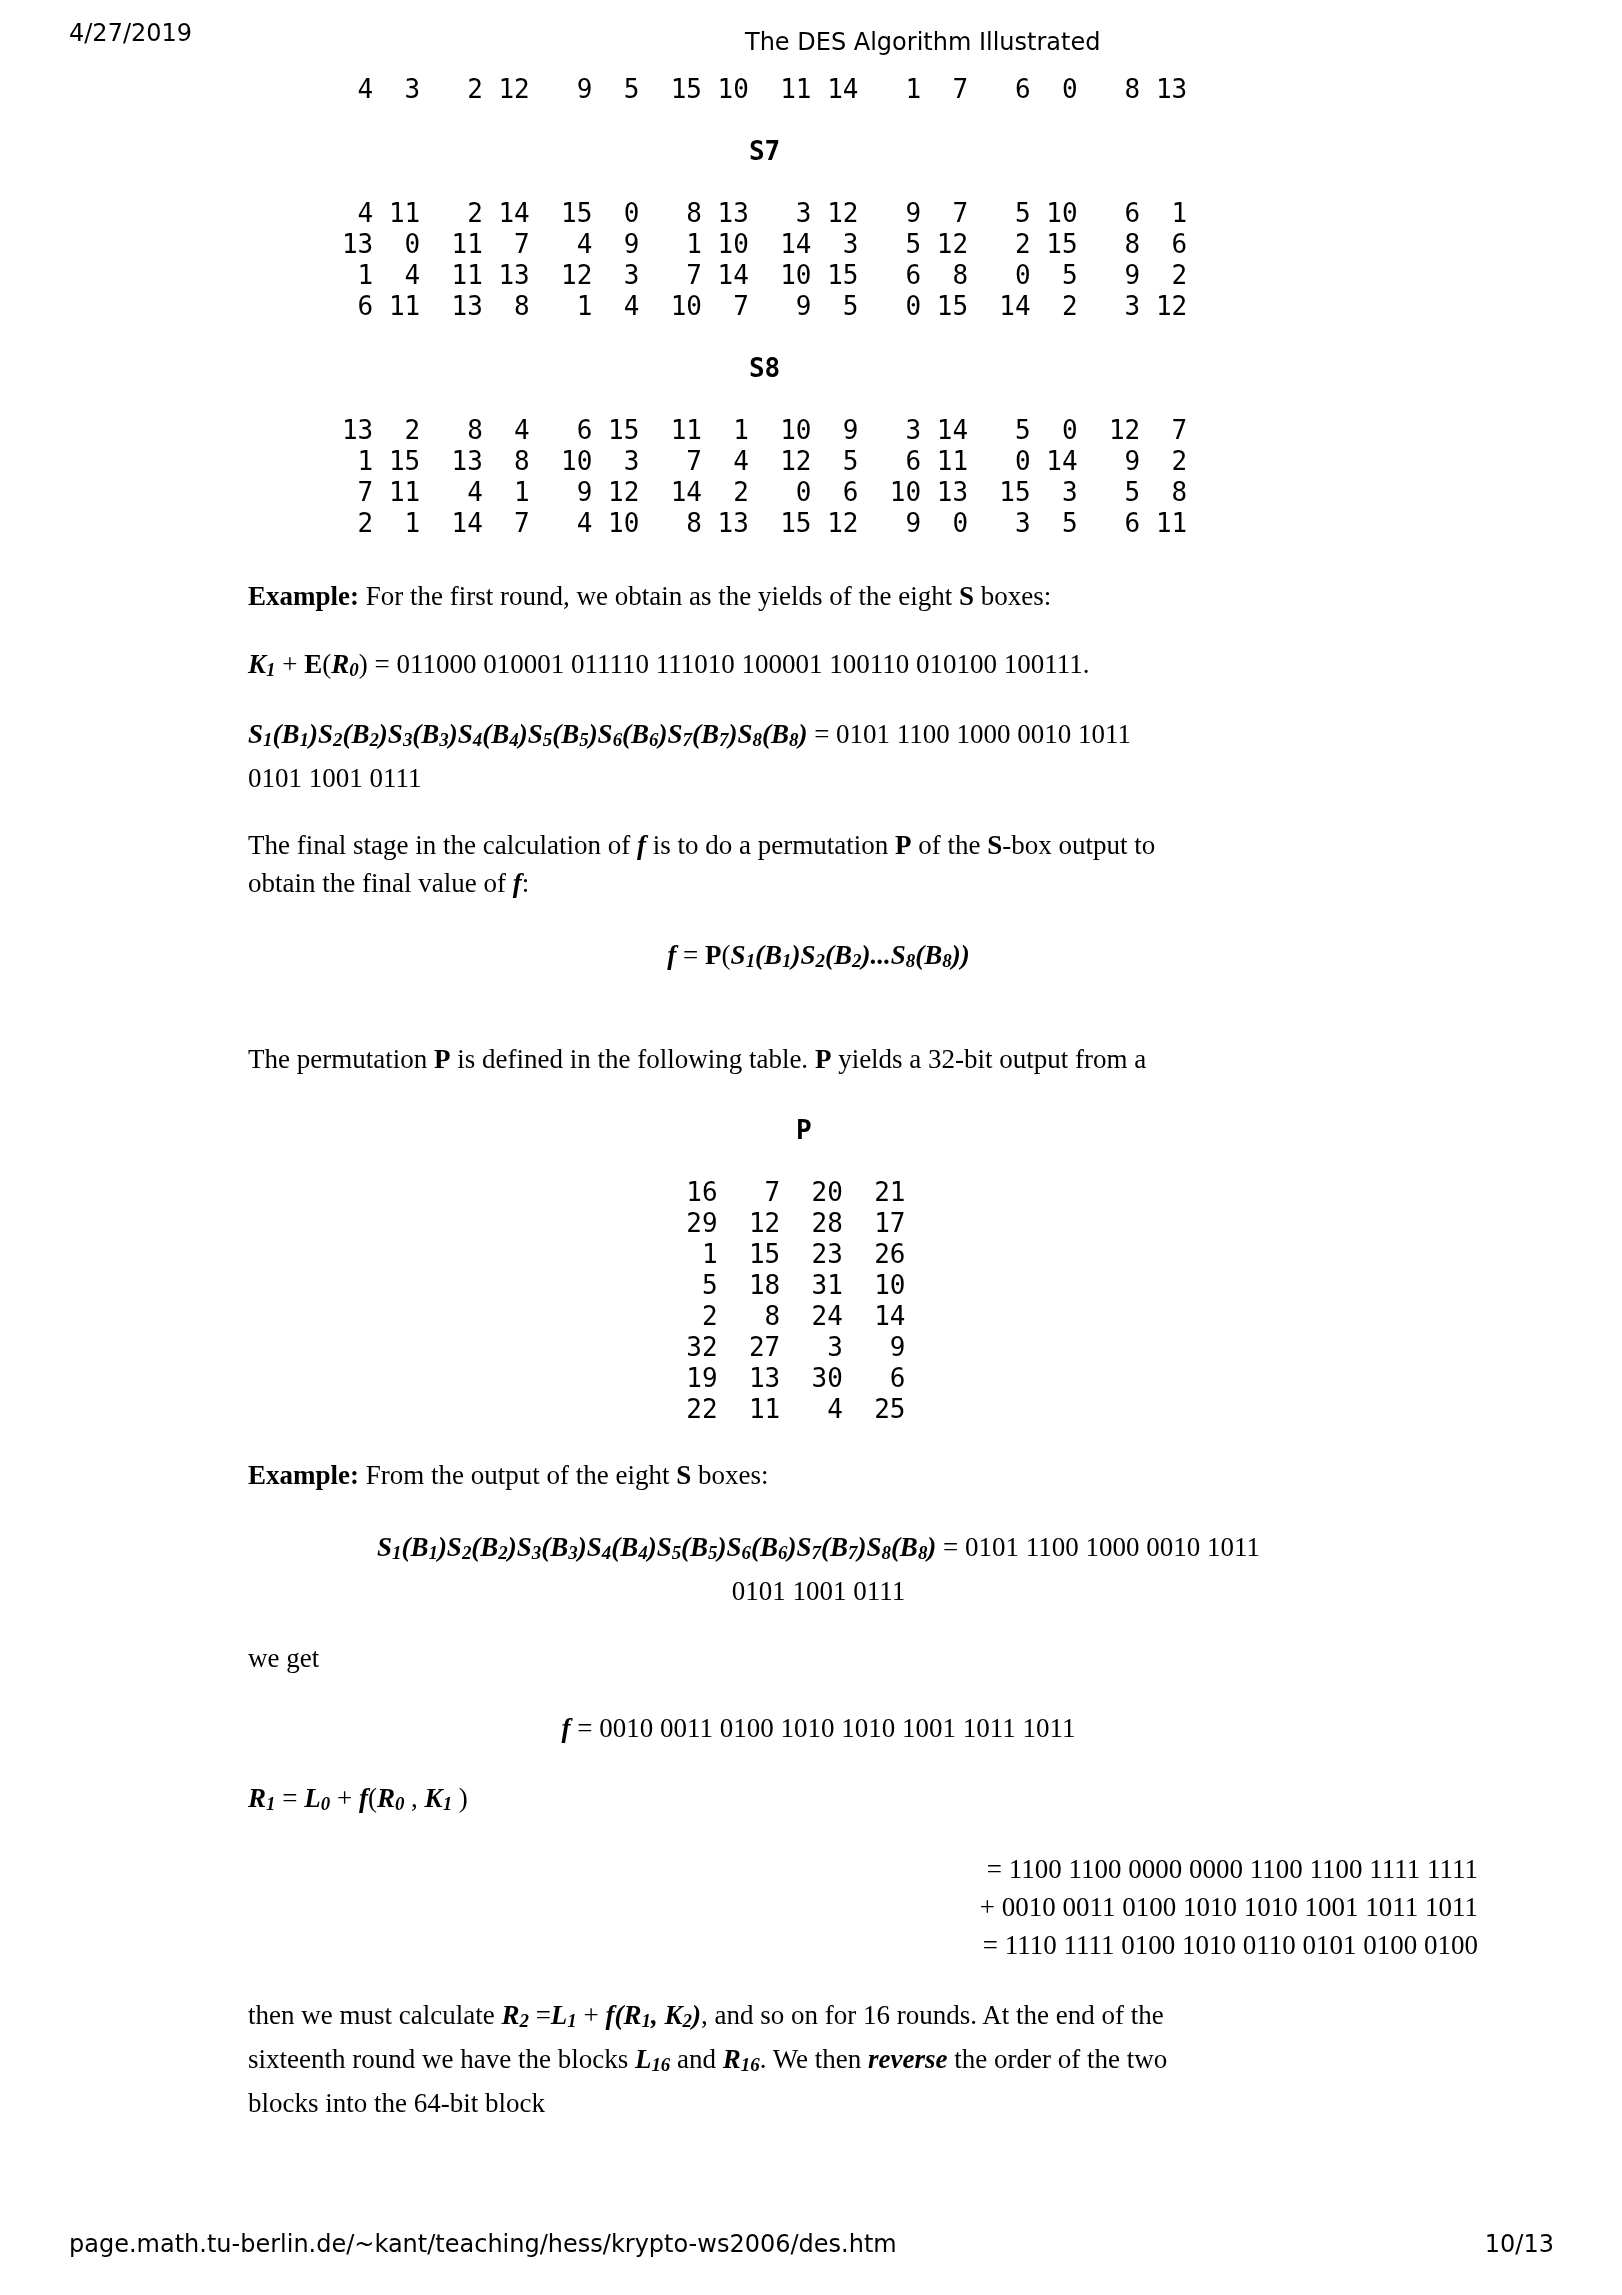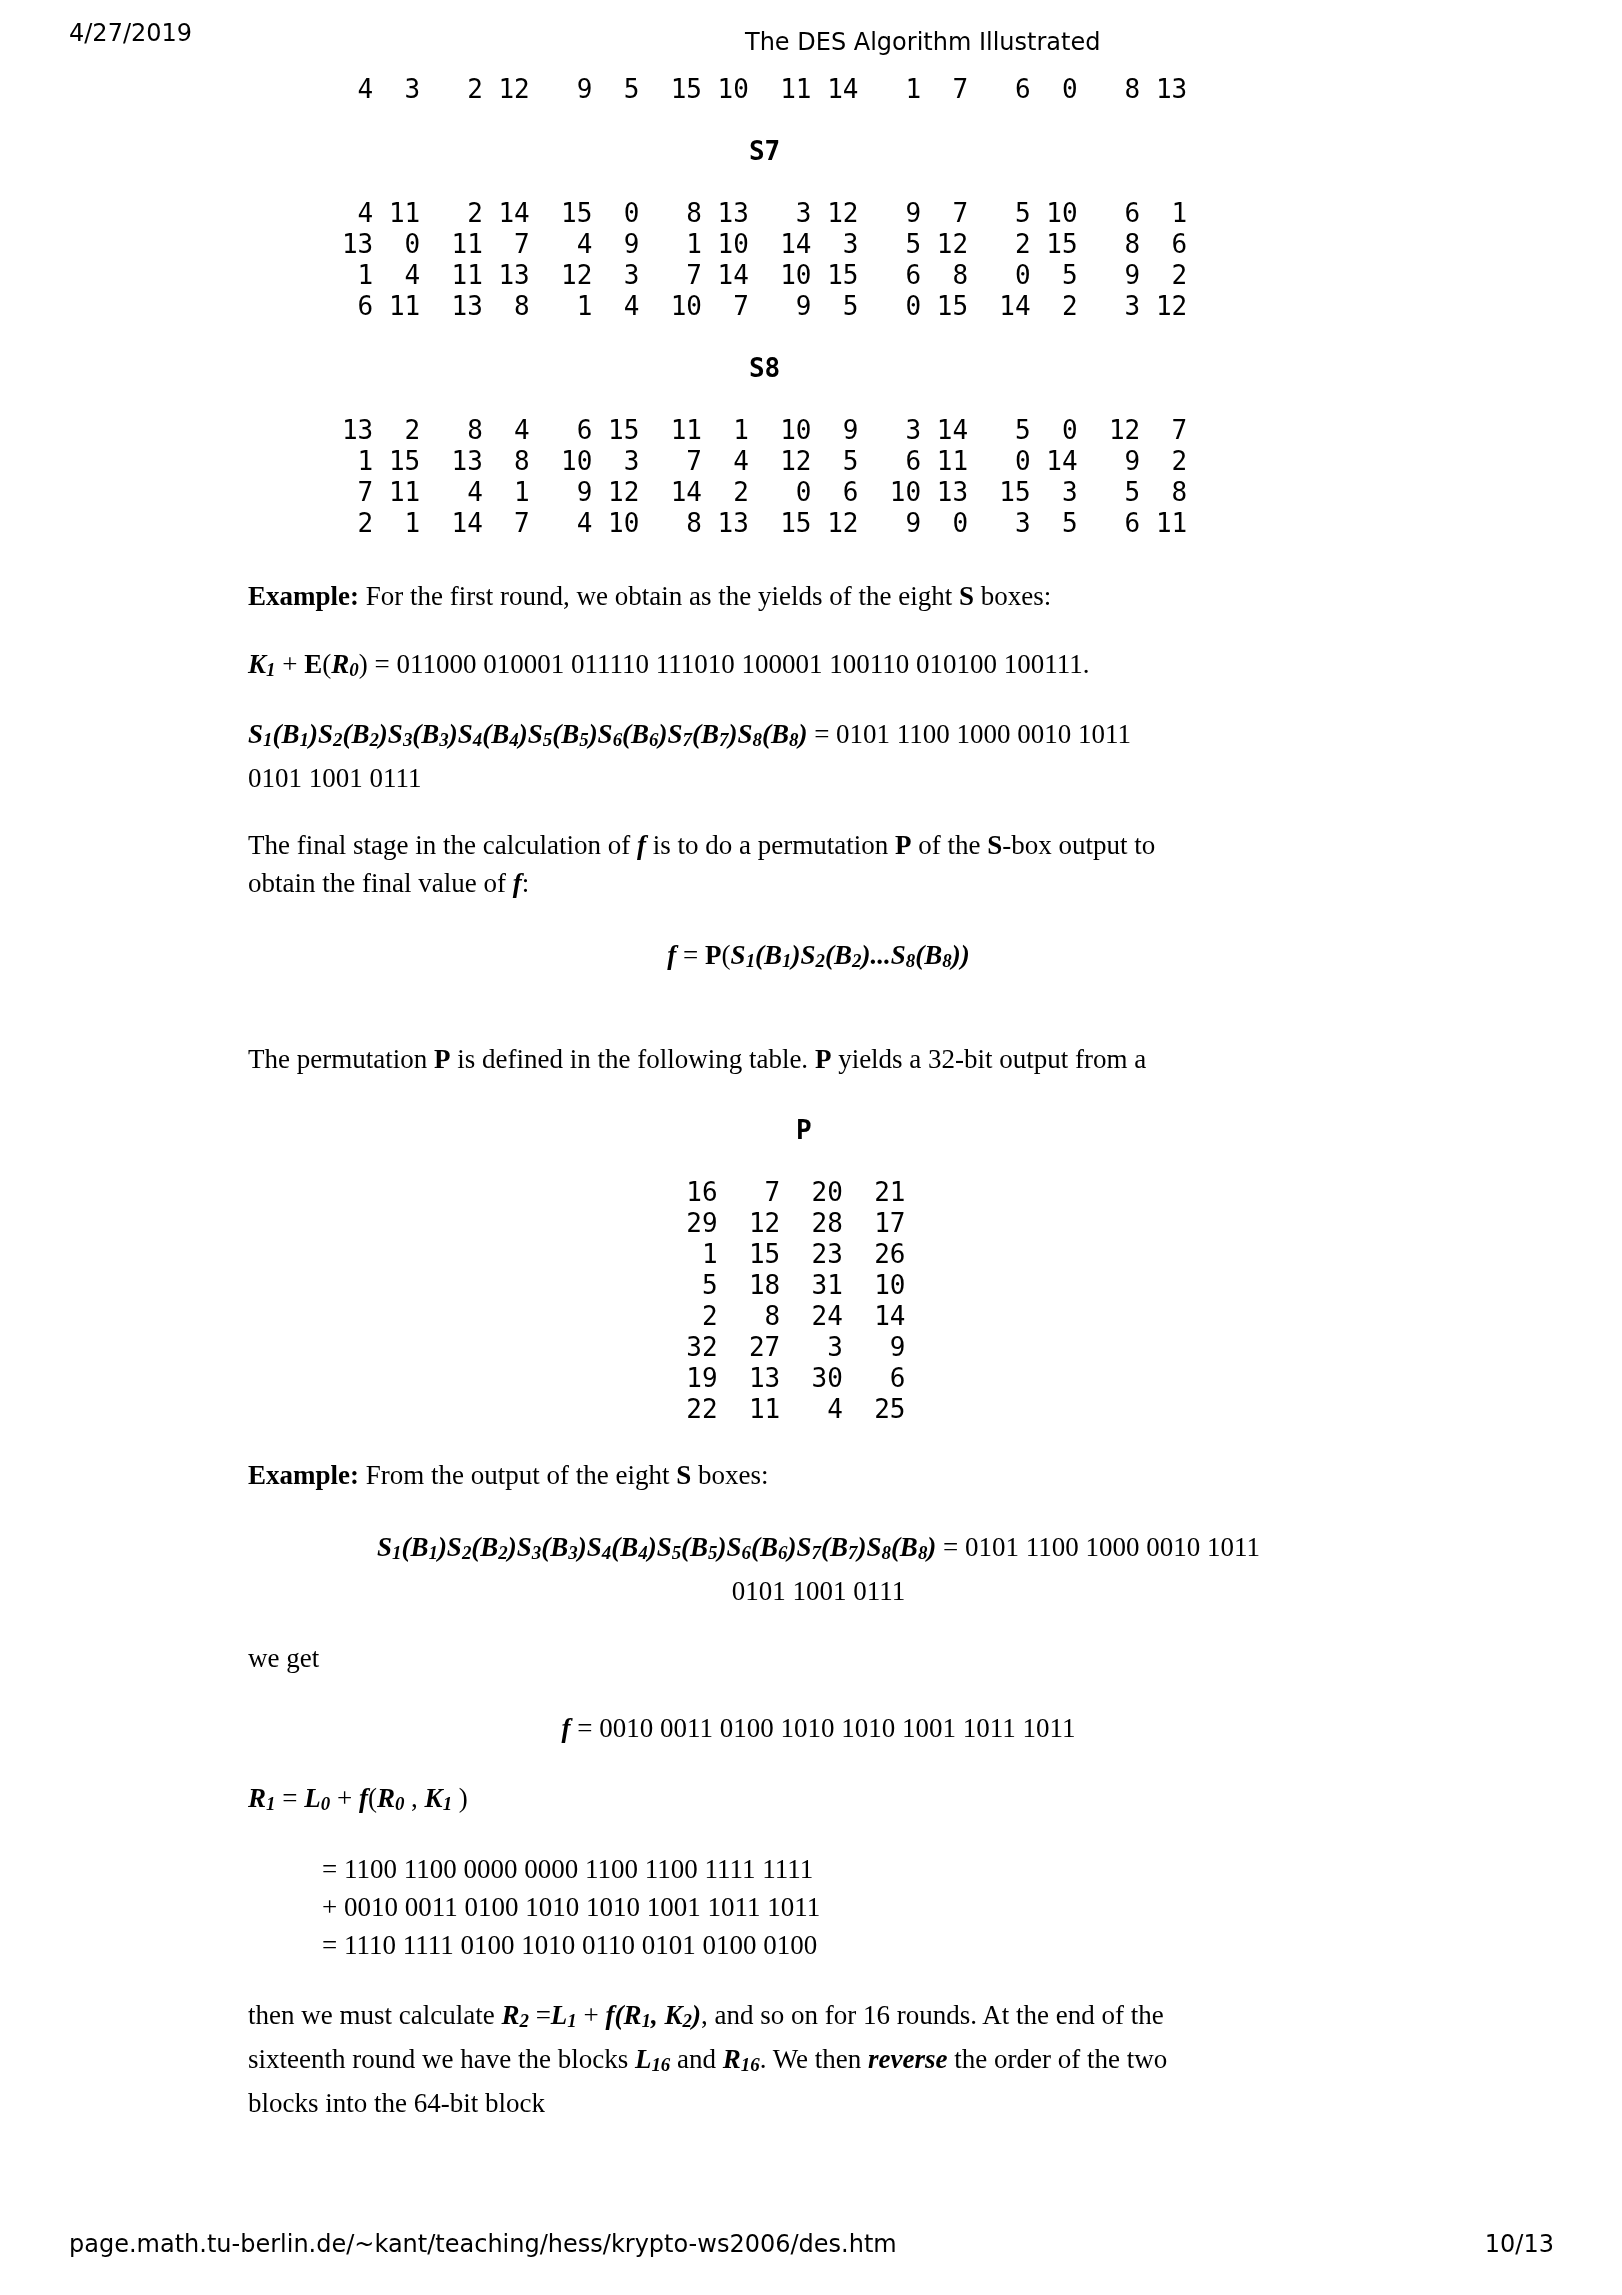--- a/index.html
+++ b/index.html
@@ -96,21 +96,21 @@
   </div>
 
 <div class="abs serif-block center" style="left:248px;top:1709px;">
     <div class="line"><span class="sbi">f</span><span> = 0010 0011 0100 1010 1010 1001 1011 1011</span></div>
   </div>
 
 <div class="abs serif-block" style="left:248px;top:1779px;">
     <div class="line"><span class="sbi">R</span><span class="ssub">1</span><span> = </span><span class="sbi">L</span><span class="ssub">0</span><span> + </span><span class="sbi">f</span><span>(</span><span class="sbi">R</span><span class="ssub">0</span><span> , </span><span class="sbi">K</span><span class="ssub">1</span><span> )</span></div>
   </div>
 
-<div class="abs serif-block" style="left:322px;top:1850px;">
+<div class="abs serif-block" style="left:337px;top:1850px;text-align:right;">
     <div class="line"><span>= 1100 1100 0000 0000 1100 1100 1111 1111</span></div>
     <div class="line"><span>+ 0010 0011 0100 1010 1010 1001 1011 1011</span></div>
     <div class="line"><span>= 1110 1111 0100 1010 0110 0101 0100 0100</span></div>
   </div>
 
 <div class="abs serif-block" style="left:248px;top:1996px;">
     <div class="line"><span>then we must calculate </span><span class="sbi">R</span><span class="ssub">2</span><span> =</span><span class="sbi">L</span><span class="ssub">1</span><span> + </span><span class="sbi">f(R</span><span class="ssub">1</span><span class="sbi">, K</span><span class="ssub">2</span><span class="sbi">)</span><span>, and so on for 16 rounds. At the end of the</span></div>
     <div class="line"><span>sixteenth round we have the blocks </span><span class="sbi">L</span><span class="ssub">16</span><span> and </span><span class="sbi">R</span><span class="ssub">16</span><span>. We then </span><span class="sbi">reverse</span><span> the order of the two</span></div>
     <div class="line"><span>blocks into the 64-bit block</span></div>
   </div>

